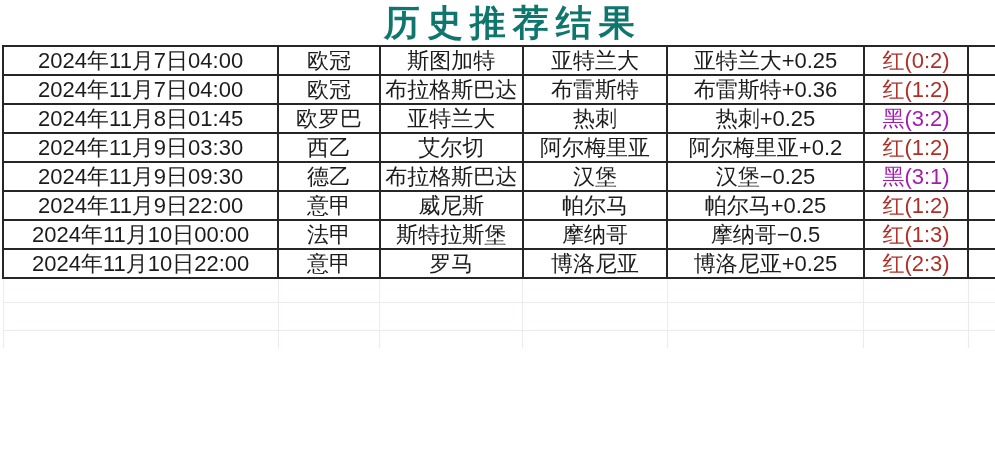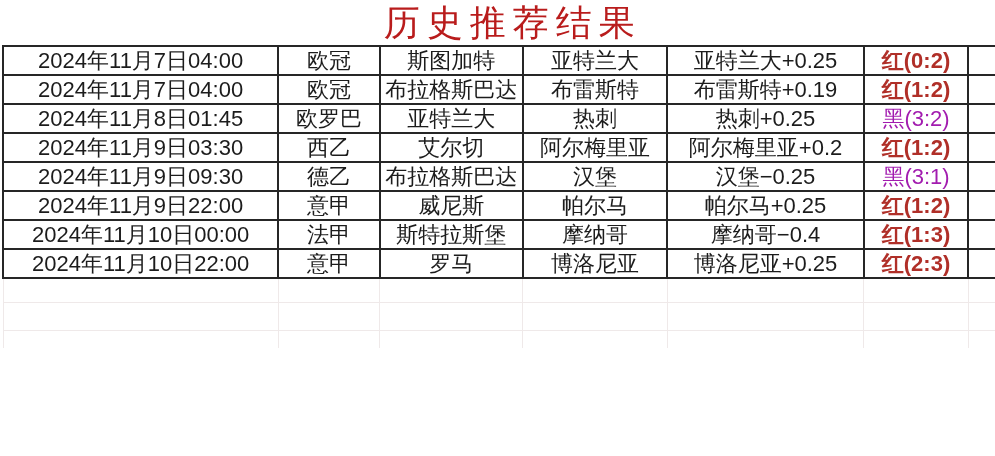--- a/index.html
+++ b/index.html
@@ -23,24 +23,24 @@
     text-align: center;
     vertical-align: middle;
     white-space: nowrap;
     overflow: hidden;
     line-height: 1;
   }
   
   .title-row td { border: none; height: 46px; background: #ffffff; }
   .title-cell {
     font-size: 36px;
-    font-weight: 400;
+    font-weight: 700;
     letter-spacing: 7px;
     padding-left: 54px;
-    color: #b91c1c;
+    color: #0f766e;
   }
   .title-stub { border-left: 2px solid #262626; }
   
   .header-row th {
     background: #F0944A;
     border: 2px solid #262626;
     border-top-width: 3px;
     border-bottom-width: 3px;
     height: 42px;
     font-size: 23px;
@@ -63,21 +63,21 @@
   }
   .data-row td.stub-cell { border-right: none; }
   .data-row.last td { border-bottom-width: 3px; }
   
   .ghost-row td { border: 1px solid #EFE9E9; background: #ffffff; }
   .ghost-row.g1 td { height: 24px; }
   .ghost-row.g2 td { height: 28px; }
   .ghost-row.g3 td { height: 18px; border-bottom: none; }
   .ghost-row td.stub-cell { border-right: none; }
   
-  .red { color: #B02F28; font-weight: bold; }
+  .red { color: #B02F28; }
   .black { color: #a21caf; }
 </style>
 </head>
 <body>
 
 <div class="screen">
   <table class="sheet">
     <colgroup>
       <col style="width:276px">
         <col style="width:102px">
@@ -102,21 +102,21 @@
       <td>亚特兰大</td>
       <td>亚特兰大+0.25</td>
       <td><span class="red">红(0:2)</span></td>
       <td class="stub-cell"></td>
     </tr>
     <tr class="data-row">
       <td>2024年11月7日04:00</td>
       <td>欧冠</td>
       <td>布拉格斯巴达</td>
       <td>布雷斯特</td>
-      <td>布雷斯特+0.19</td>
+      <td>布雷斯特+0.36</td>
       <td><span class="red">红(1:2)</span></td>
       <td class="stub-cell"></td>
     </tr>
     <tr class="data-row">
       <td>2024年11月8日01:45</td>
       <td>欧罗巴</td>
       <td>亚特兰大</td>
       <td>热刺</td>
       <td>热刺+0.25</td>
       <td><span class="black">黑(3:2)</span></td>
@@ -147,21 +147,21 @@
       <td>帕尔马</td>
       <td>帕尔马+0.25</td>
       <td><span class="red">红(1:2)</span></td>
       <td class="stub-cell"></td>
     </tr>
     <tr class="data-row">
       <td>2024年11月10日00:00</td>
       <td>法甲</td>
       <td>斯特拉斯堡</td>
       <td>摩纳哥</td>
-      <td>摩纳哥−0.4</td>
+      <td>摩纳哥−0.5</td>
       <td><span class="red">红(1:3)</span></td>
       <td class="stub-cell"></td>
     </tr>
     <tr class="data-row">
       <td>2024年11月10日22:00</td>
       <td>意甲</td>
       <td>罗马</td>
       <td>博洛尼亚</td>
       <td>博洛尼亚+0.25</td>
       <td><span class="red">红(2:3)</span></td>

